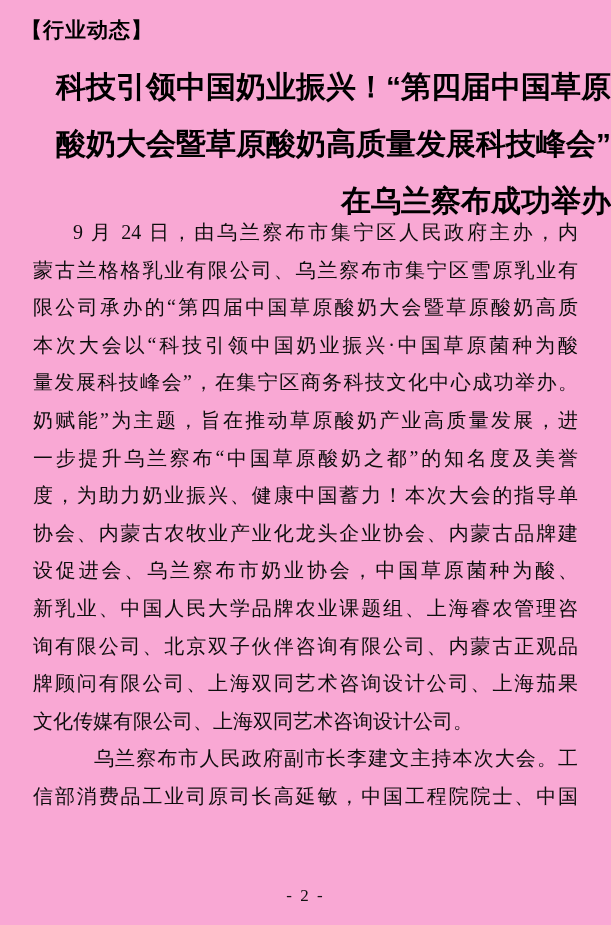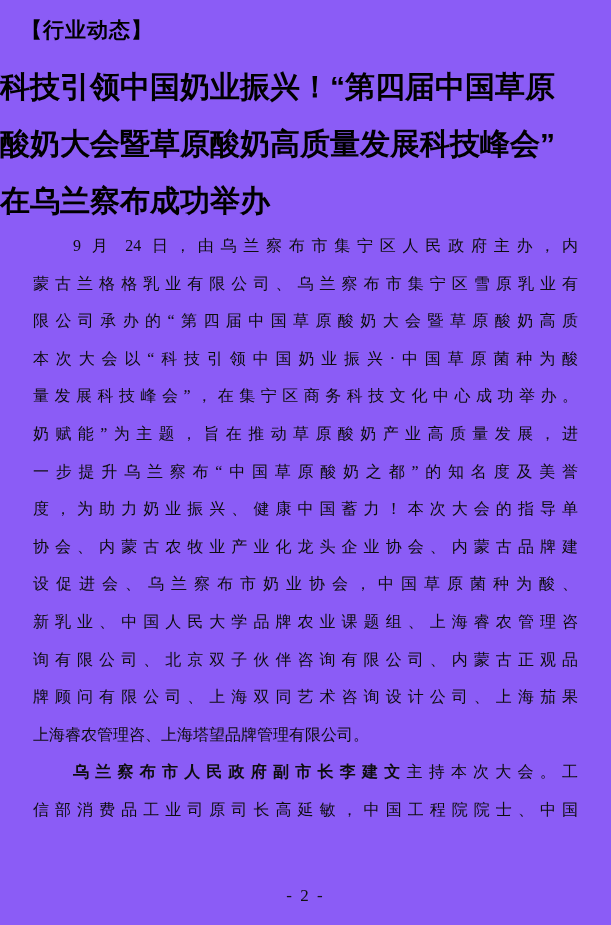--- a/index.html
+++ b/index.html
@@ -2,63 +2,63 @@
 <html><head>
 <meta charset="utf-8">
 <style>
   * { margin: 0; padding: 0; box-sizing: border-box; }
   html, body { width: 611px; height: 925px; }
   body { background: #ffffff; }
   .page {
     position: relative;
     width: 611px;
     height: 925px;
-    background: #8b5cf6;
+    background: #f9a8d4;
     color: #000000;
     overflow: hidden;
   }
   .section-tag {
     position: absolute;
     left: 21px;
     top: 16px;
     font-family: "Liberation Sans", sans-serif;
     font-weight: 600;
     font-size: 21px;
     letter-spacing: 1px;
     color: #000000;
   }
   .title {
     position: absolute;
     left: 0;
     right: 0;
     top: 58px;
-    text-align: left;
+    text-align: right;
     font-family: "Liberation Sans", sans-serif;
     font-weight: 700;
     font-size: 30px;
     line-height: 57px;
     color: #000000;
   }
   .body-block {
     position: absolute;
     left: 33px;
     right: 33px;
-    top: 227px;
+    top: 214px;
     font-family: "Liberation Serif", serif;
-    font-size: 16px;
+    font-size: 20px;
     line-height: 37.6px;
     color: #0d0d0d;
   }
   .line {
     text-align: justify;
     text-align-last: justify;
   }
   .line.indent { text-indent: 40px; }
   .line.para-end { text-align-last: left; }
-  .bold { font-weight: 700; }
+  .bold { font-weight: 400; margin-left: 21px; }
   .page-number {
     position: absolute;
     left: 0;
     right: 0;
     top: 886px;
     text-align: center;
     font-family: "Liberation Serif", serif;
     font-size: 17px;
     letter-spacing: 2px;
     color: #111111;
@@ -84,20 +84,20 @@
     <div class="line">本次大会以“科技引领中国奶业振兴·中国草原菌种为酸</div>
     <div class="line">量发展科技峰会”，在集宁区商务科技文化中心成功举办。</div>
     <div class="line">奶赋能”为主题，旨在推动草原酸奶产业高质量发展，进</div>
     <div class="line">一步提升乌兰察布“中国草原酸奶之都”的知名度及美誉</div>
     <div class="line">度，为助力奶业振兴、健康中国蓄力！本次大会的指导单</div>
     <div class="line">协会、内蒙古农牧业产业化龙头企业协会、内蒙古品牌建</div>
     <div class="line">设促进会、乌兰察布市奶业协会，中国草原菌种为酸、</div>
     <div class="line">新乳业、中国人民大学品牌农业课题组、上海睿农管理咨</div>
     <div class="line">询有限公司、北京双子伙伴咨询有限公司、内蒙古正观品</div>
     <div class="line">牌顾问有限公司、上海双同艺术咨询设计公司、上海茄果</div>
-    <div class="line para-end">上海睿农管理咨、上海塔望品牌管理有限公司。</div>
+    <div class="line para-end">文化传媒有限公司、上海双同艺术咨询设计公司。</div>
     <div class="line indent"><span class="bold">乌兰察布市人民政府副市长李建文</span><span>主持本次大会。工</span></div>
     <div class="line">信部消费品工业司原司长高延敏，中国工程院院士、中国</div>
   </div>
 
   <div class="page-number">- 2 -</div>
 
 </div>
 
 </body></html>

